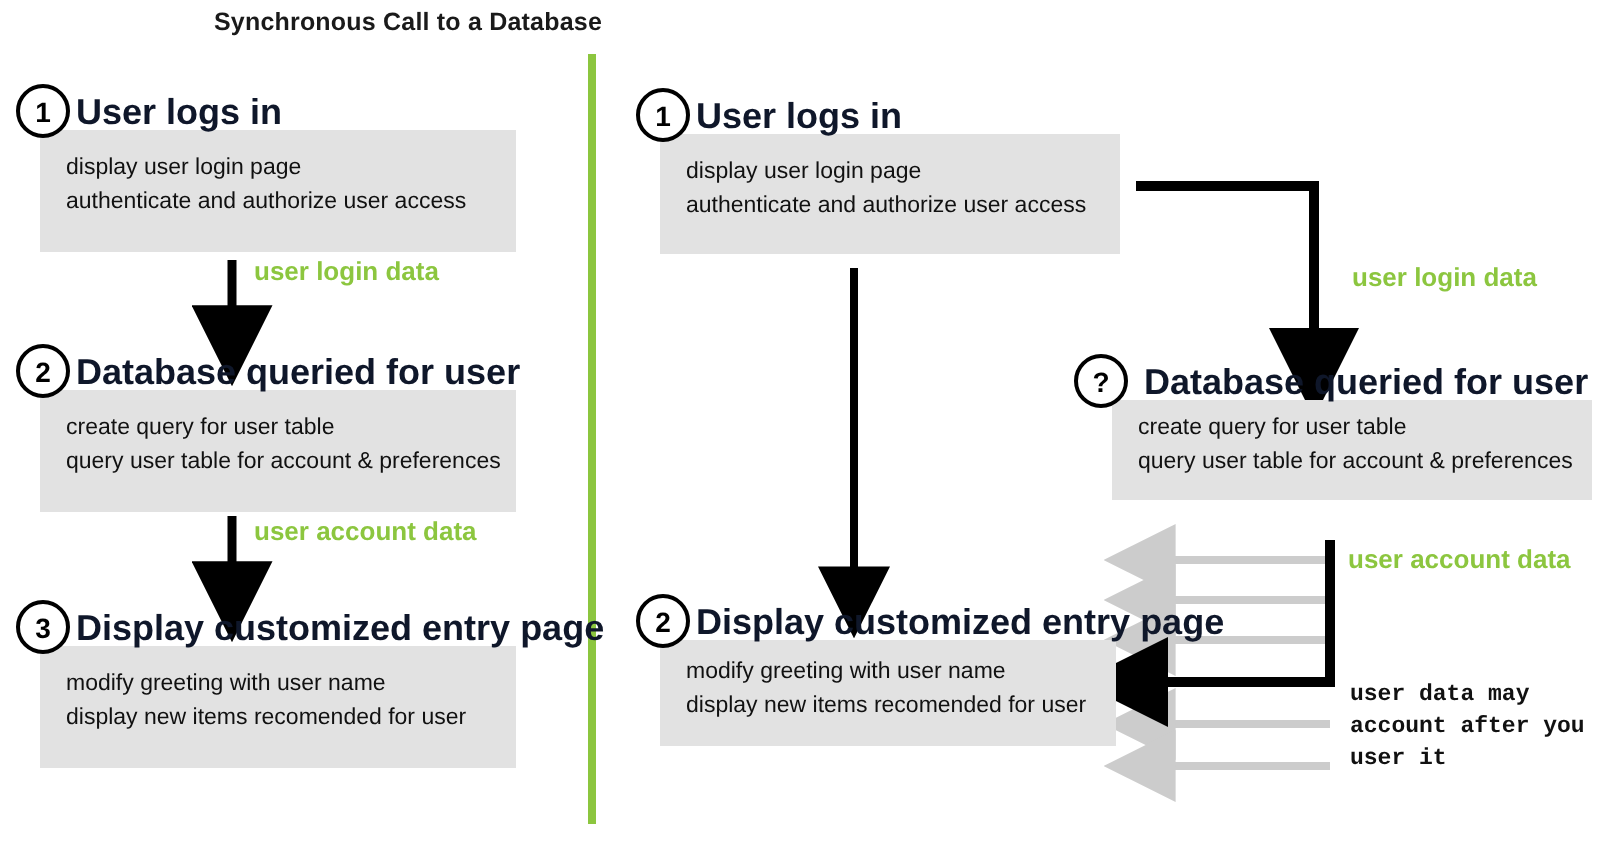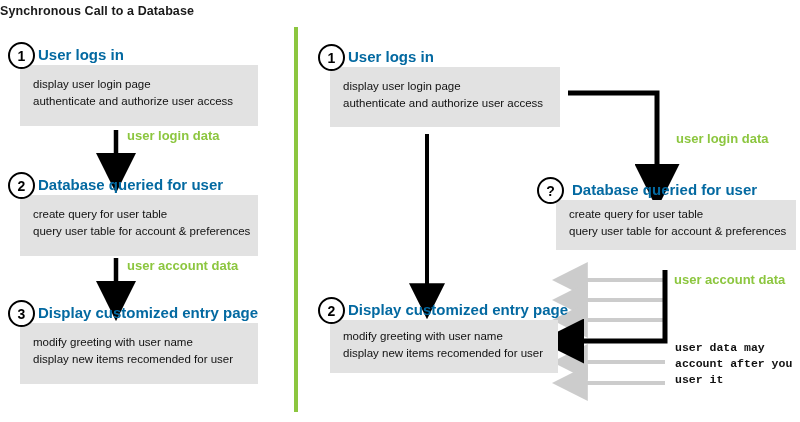--- a/index.html
+++ b/index.html
@@ -6,40 +6,40 @@
   body{
     width:800px;height:422px;position:relative;overflow:hidden;
     font-family:"Liberation Sans","DejaVu Sans",sans-serif;
     color:#000;
   }
   .canvas{position:absolute;left:0;top:0;width:800px;height:422px;}
   svg.layer{position:absolute;left:0;top:0;width:800px;height:422px;pointer-events:none;}
 
   .panel-title{
     position:absolute;font-size:12.5px;font-weight:bold;color:#1a1a1a;
-    letter-spacing:0.1px;white-space:nowrap;text-align:left;
+    letter-spacing:0.1px;white-space:nowrap;text-align:right;padding-left:11px;
   }
   #title-sync{left:0;top:4px;width:290px;}
   #title-async{left:300px;top:4px;width:500px;}
 
   .divider{
     position:absolute;left:294px;top:27px;width:4px;height:385px;
     background:#8CC63F;
   }
 
   .step{position:absolute;}
   .step-badge{
     position:absolute;width:27px;height:27px;border-radius:50%;
     border:2.2px solid #000;background:#fff;
     display:flex;align-items:center;justify-content:center;
     font-size:14px;font-weight:bold;line-height:1;color:#000;
     box-sizing:border-box;z-index:5;
   }
   .step-heading{
-    position:absolute;font-size:15px;font-weight:bold;color:#0369a1;
+    position:absolute;font-size:18px;font-weight:bold;color:#0f172a;
     white-space:nowrap;z-index:4;
   }
   .step-box{
     position:absolute;background:#e2e2e2;box-sizing:border-box;
     padding:11px 0 0 13px;
   }
   .step-box .line{
     font-size:11.5px;color:#111;line-height:17px;white-space:nowrap;
   }
 

